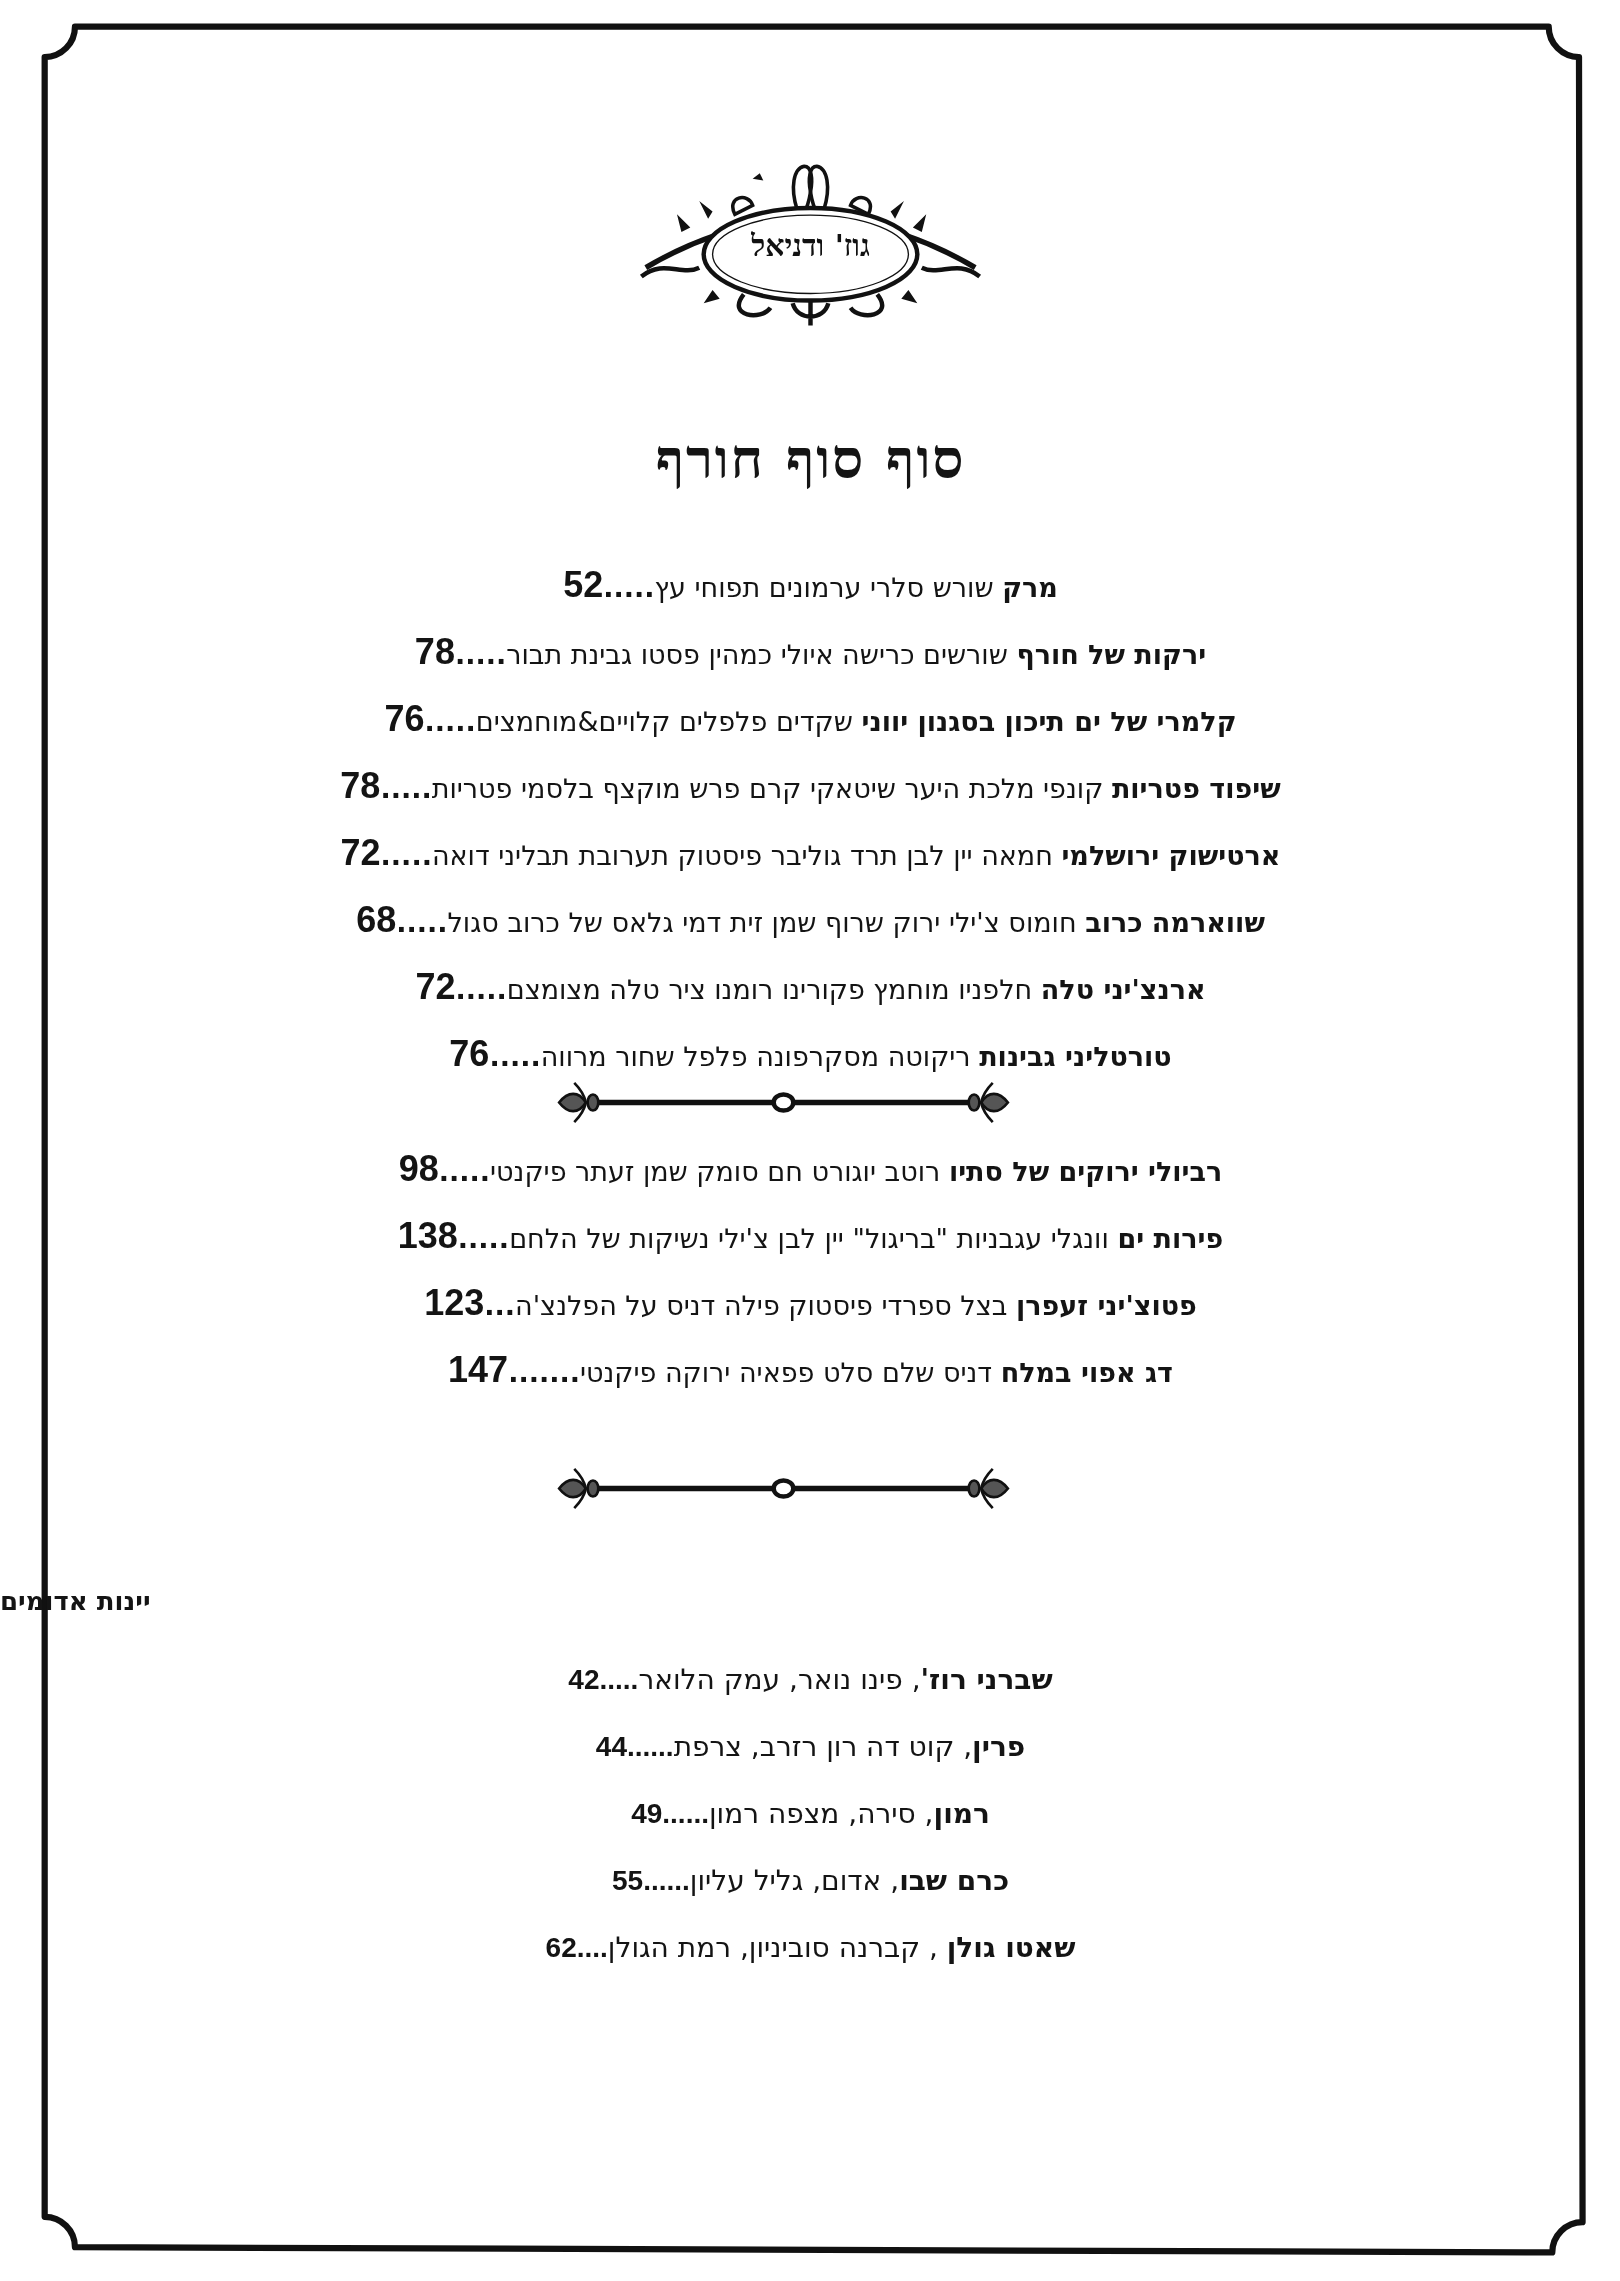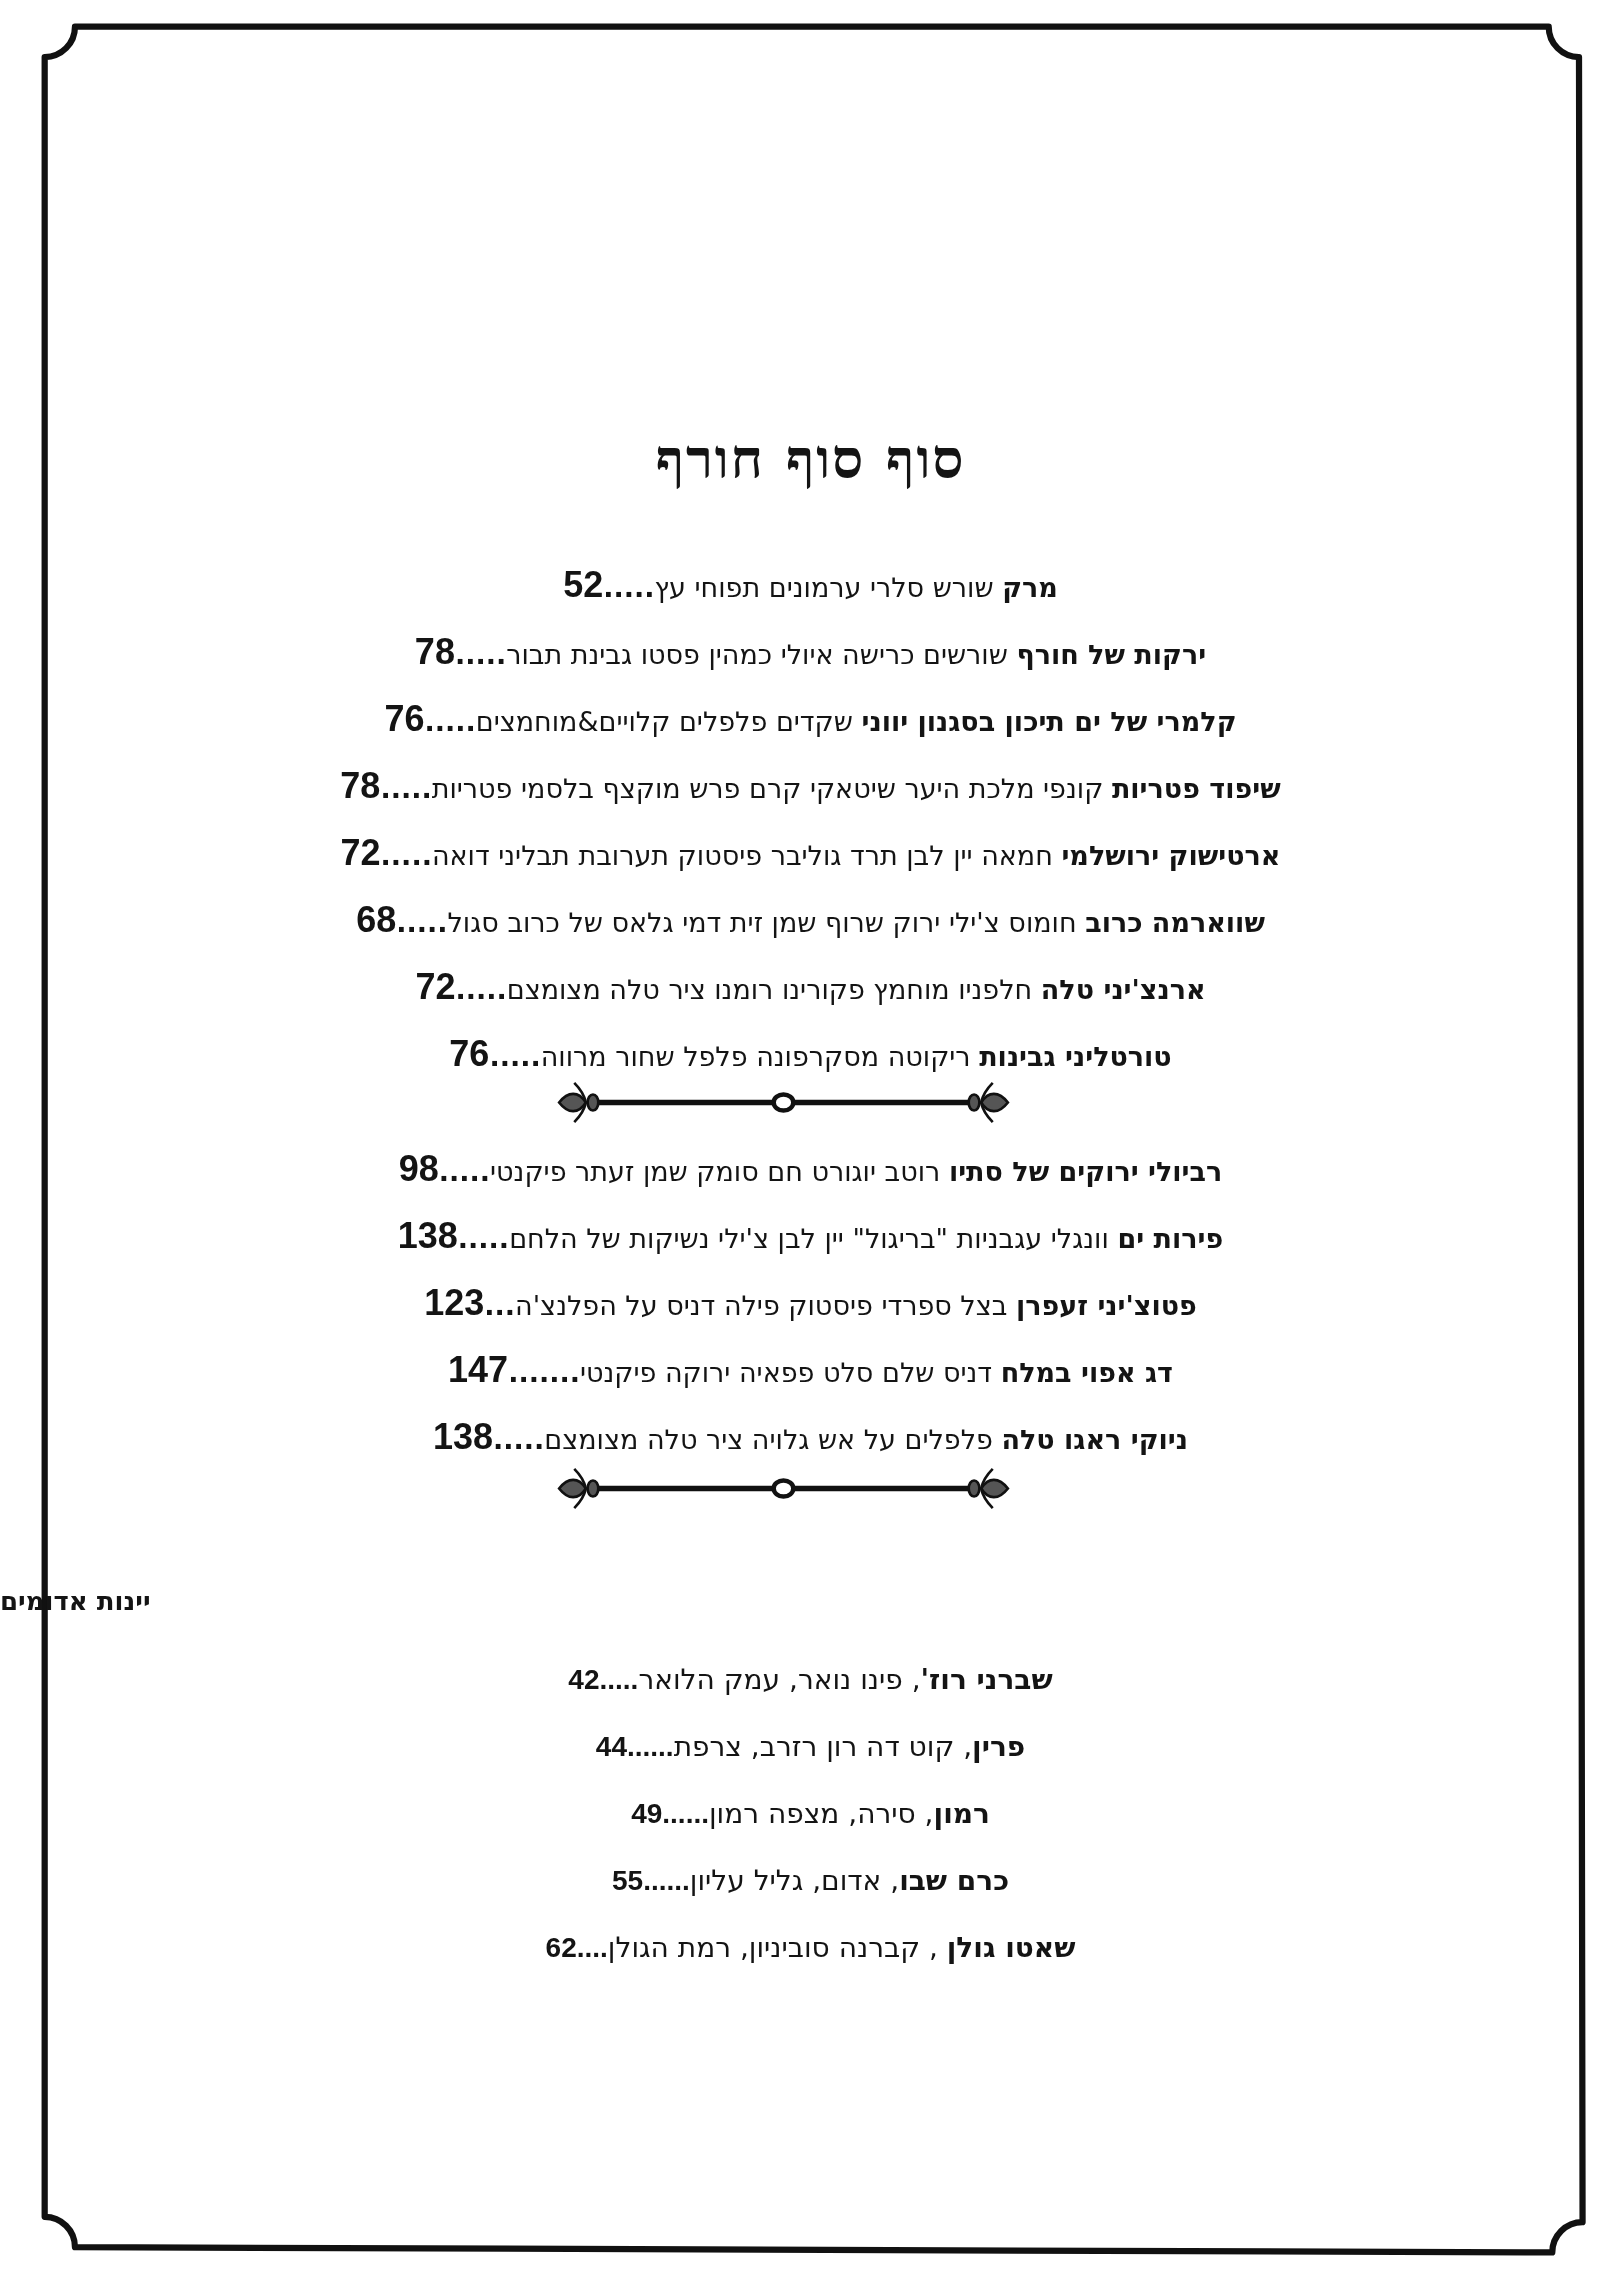--- a/index.html
+++ b/index.html
@@ -32,20 +32,43 @@
 </style>
 </head>
 <body>
 
 <svg class="frame-svg" viewBox="0 0 1819 2560">
   <path d="M84,30 L1738,30 A34,34 0 0 0 1772,64 L1776,2494 A34,34 0 0 0 1742,2528 L84,2522 A34,34 0 0 0 50,2488 L50,64 A34,34 0 0 0 84,30 Z" fill="none" stroke="#111" stroke-width="7" stroke-linejoin="round"></path>
 </svg>
 
 <div class="page">
 
+  <div class="logo">
+    <svg viewBox="0 0 410 210">
+
+      <path d="M190,75 C182,50 186,28 198,26 C206,26 208,40 205,55 C203,68 200,75 197,80 Z" fill="none" stroke="#111" stroke-width="4"></path>
+      <path d="M220,75 C228,50 224,28 212,26 C204,26 202,40 205,55 C207,68 210,75 213,80 Z" fill="none" stroke="#111" stroke-width="4"></path>
+      <path d="M140,40 l8,-6 l4,8 z" fill="#111"></path>
+
+      <path d="M20,140 C70,110 130,90 180,85" fill="none" stroke="#111" stroke-width="6"></path>
+      <path d="M390,140 C340,110 280,90 230,85" fill="none" stroke="#111" stroke-width="6"></path>
+      <path d="M15,150 C40,130 60,150 80,140 M395,150 C370,130 350,150 330,140" fill="none" stroke="#111" stroke-width="5"></path>
+
+      <path d="M70,95 l-15,-15 l5,20 z M90,85 l-10,-20 l15,12 z M320,95 l15,-15 l-5,20 z M300,85 l10,-20 l-15,12 z" fill="#111"></path>
+      <path d="M120,80 C110,60 135,55 140,70 Z M270,80 C280,60 255,55 250,70 Z" fill="none" stroke="#111" stroke-width="4"></path>
+
+      <ellipse cx="205" cy="125" rx="120" ry="52" fill="#fff" stroke="#111" stroke-width="5"></ellipse>
+      <ellipse cx="205" cy="125" rx="110" ry="44" fill="none" stroke="#111" stroke-width="1.5"></ellipse>
+
+      <path d="M130,170 C110,195 150,200 160,185 M280,170 C300,195 260,200 250,185" fill="none" stroke="#111" stroke-width="5"></path>
+      <path d="M185,180 C190,200 220,200 225,180 M205,178 L205,205" fill="none" stroke="#111" stroke-width="5"></path>
+      <path d="M95,165 l-10,15 l18,-5 z M315,165 l10,15 l-18,-5 z" fill="#111"></path>
+    </svg>
+    <div class="logo-text">גוז' ודניאל</div>
+  </div>
 
   <div class="menu-title">סוף סוף חורף</div>
 
   <div class="section" style="top:567px;">
     <div class="item"><span class="bold">מרק</span><span> שורש סלרי ערמונים תפוחי עץ</span><span class="dots">.....</span><span class="price">52</span></div>
     <div class="item"><span class="bold">ירקות של חורף</span><span> שורשים כרישה איולי כמהין פסטו גבינת תבור</span><span class="dots">.....</span><span class="price">78</span></div>
     <div class="item"><span class="bold">קלמרי של ים תיכון בסגנון יווני</span><span> שקדים פלפלים קלויים&amp;מוחמצים</span><span class="dots">.....</span><span class="price">76</span></div>
     <div class="item"><span class="bold">שיפוד פטריות</span><span> קונפי מלכת היער שיטאקי קרם פרש מוקצף בלסמי פטריות</span><span class="dots">.....</span><span class="price">78</span></div>
     <div class="item"><span class="bold">ארטישוק ירושלמי</span><span> חמאה יין לבן תרד גוליבר פיסטוק תערובת תבליני דואה</span><span class="dots">.....</span><span class="price">72</span></div>
     <div class="item"><span class="bold">שווארמה כרוב</span><span> חומוס צ'ילי ירוק שרוף שמן זית דמי גלאס של כרוב סגול</span><span class="dots">.....</span><span class="price">68</span></div>
@@ -63,21 +86,20 @@
       <path d="M482,25 C490,12 502,12 512,25 C502,38 490,38 482,25 Z" fill="#555" stroke="#111" stroke-width="3"></path>
       <path d="M38,25 C36,15 30,8 25,3 M38,25 C36,35 30,42 25,47 M482,25 C484,15 490,8 495,3 M482,25 C484,35 490,42 495,47" fill="none" stroke="#111" stroke-width="3"></path>
     </svg>
   </div>
 
   <div class="section" style="top:1151px;">
     <div class="item"><span class="bold">רביולי ירוקים של סתיו</span><span> רוטב יוגורט חם  סומק שמן זעתר פיקנטי</span><span class="dots">.....</span><span class="price">98</span></div>
     <div class="item"><span class="bold">פירות ים</span><span> וונגלי עגבניות "בריגול" יין לבן צ'ילי נשיקות של הלחם</span><span class="dots">.....</span><span class="price">138</span></div>
     <div class="item"><span class="bold">פטוצ'יני זעפרן</span><span>  בצל ספרדי פיסטוק פילה דניס על הפלנצ'ה</span><span class="dots">...</span><span class="price">123</span></div>
     <div class="item"><span class="bold">דג אפוי במלח</span><span> דניס שלם סלט פפאיה ירוקה פיקנטי</span><span class="dots">.......</span><span class="price">147</span></div>
-    <div class="item"><span class="bold">ניוקי ראגו טלה</span><span> פלפלים על אש גלויה ציר טלה מצומצם</span><span class="dots">.....</span><span class="price">138</span></div>
   </div>
 
   <div class="divider" style="top:1466px;">
     <svg viewBox="0 0 520 50">
       <line x1="45" y1="25" x2="475" y2="25" stroke="#111" stroke-width="6"></line>
       <ellipse cx="260" cy="25" rx="11" ry="9" fill="#fff" stroke="#111" stroke-width="5"></ellipse>
       <ellipse cx="46" cy="25" rx="6" ry="9" fill="#555" stroke="#111" stroke-width="3"></ellipse>
       <ellipse cx="474" cy="25" rx="6" ry="9" fill="#555" stroke="#111" stroke-width="3"></ellipse>
       <path d="M38,25 C30,12 18,12 8,25 C18,38 30,38 38,25 Z" fill="#555" stroke="#111" stroke-width="3"></path>
       <path d="M482,25 C490,12 502,12 512,25 C502,38 490,38 482,25 Z" fill="#555" stroke="#111" stroke-width="3"></path>

